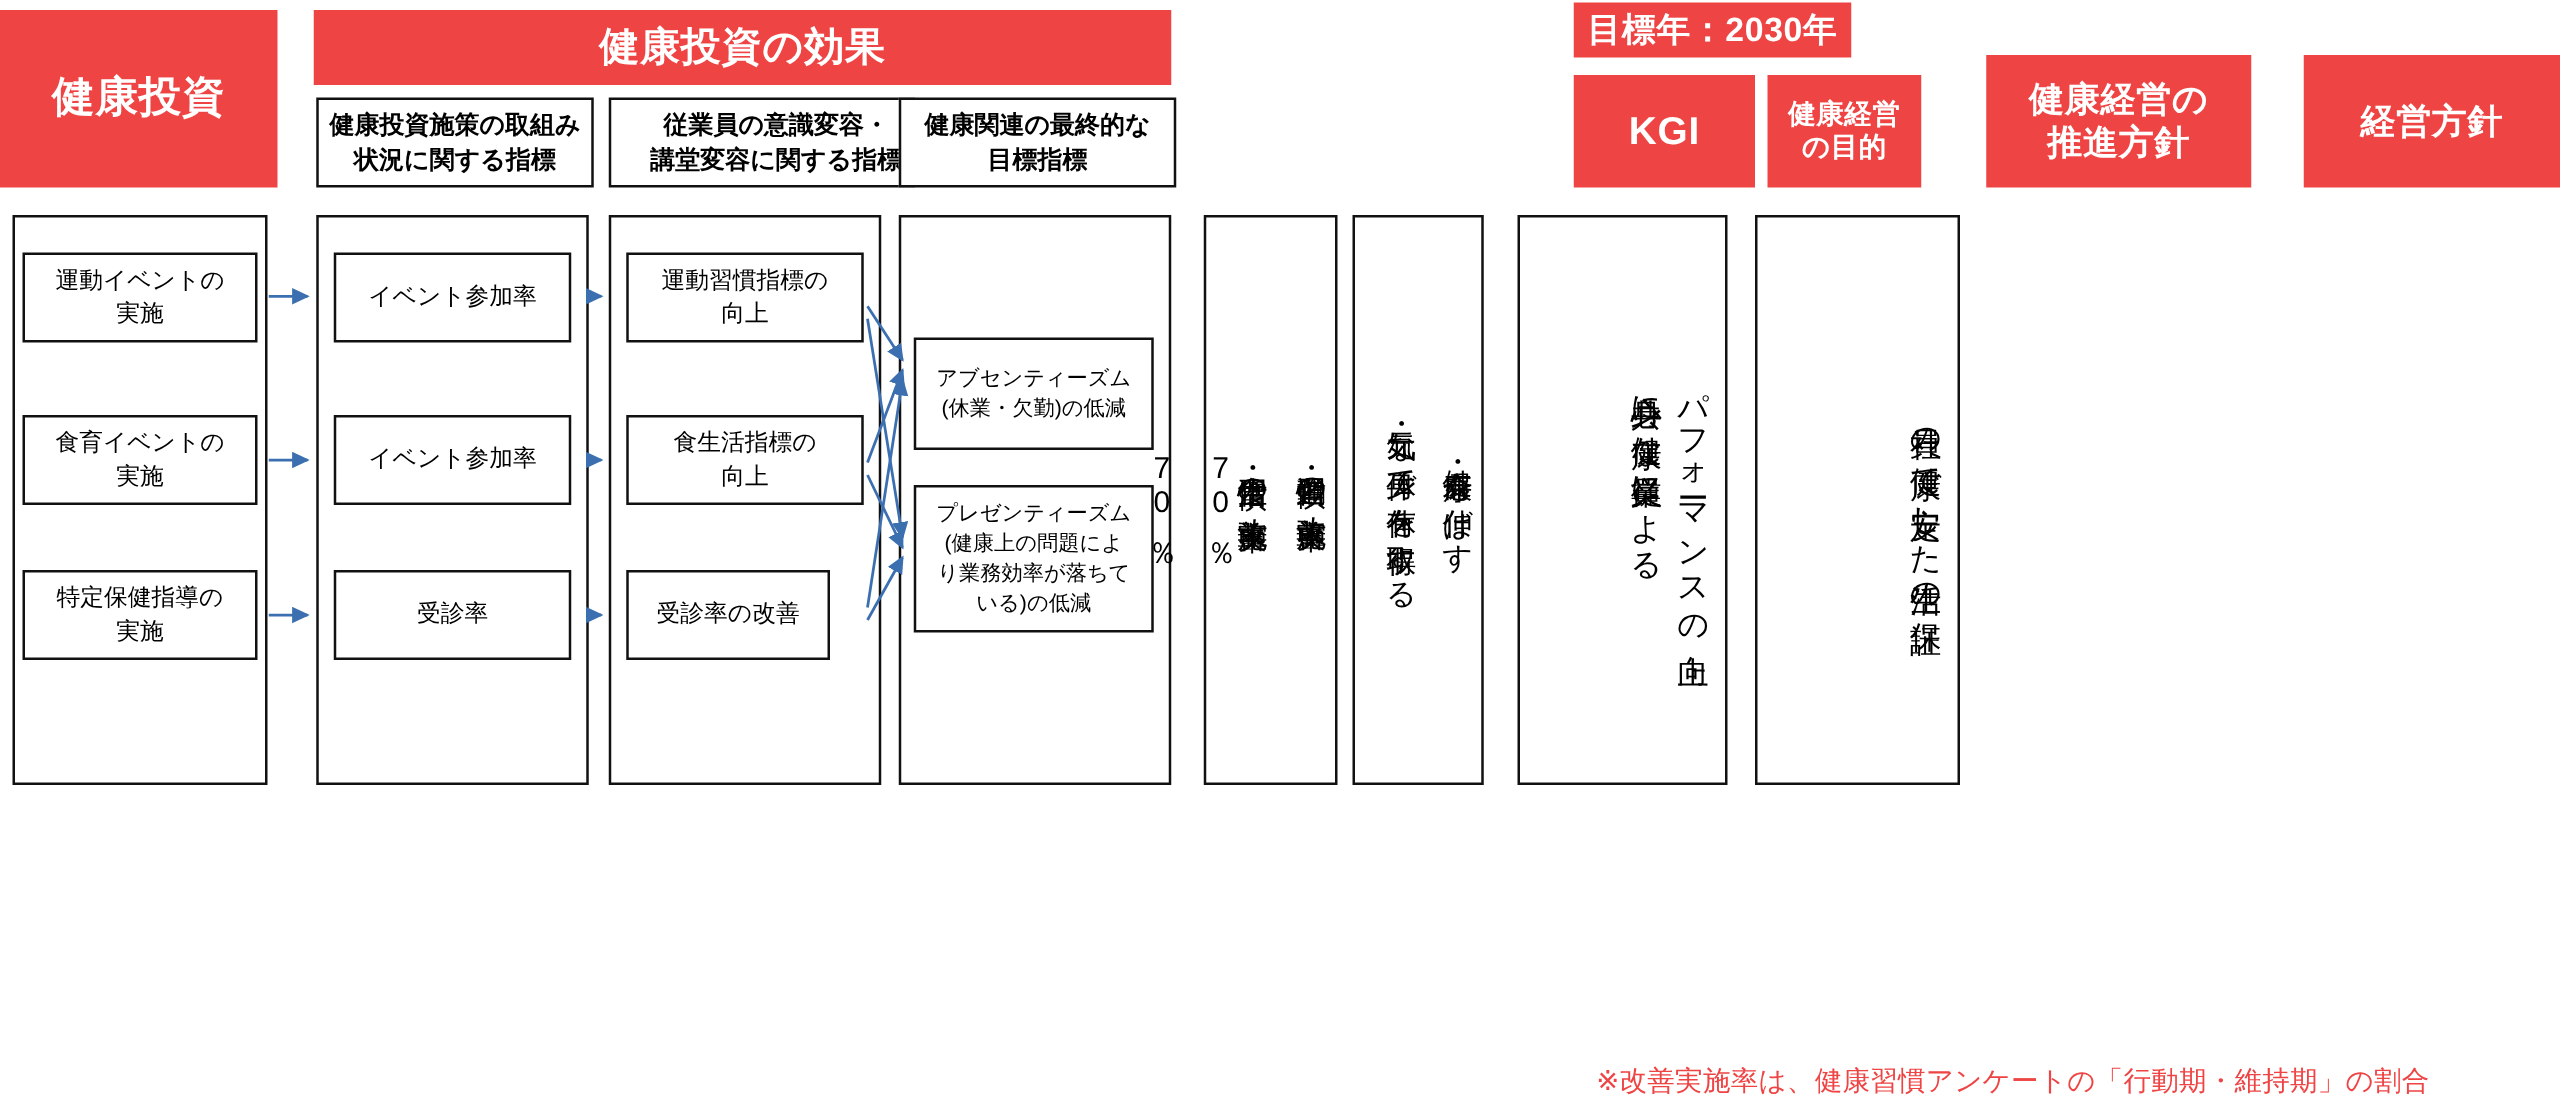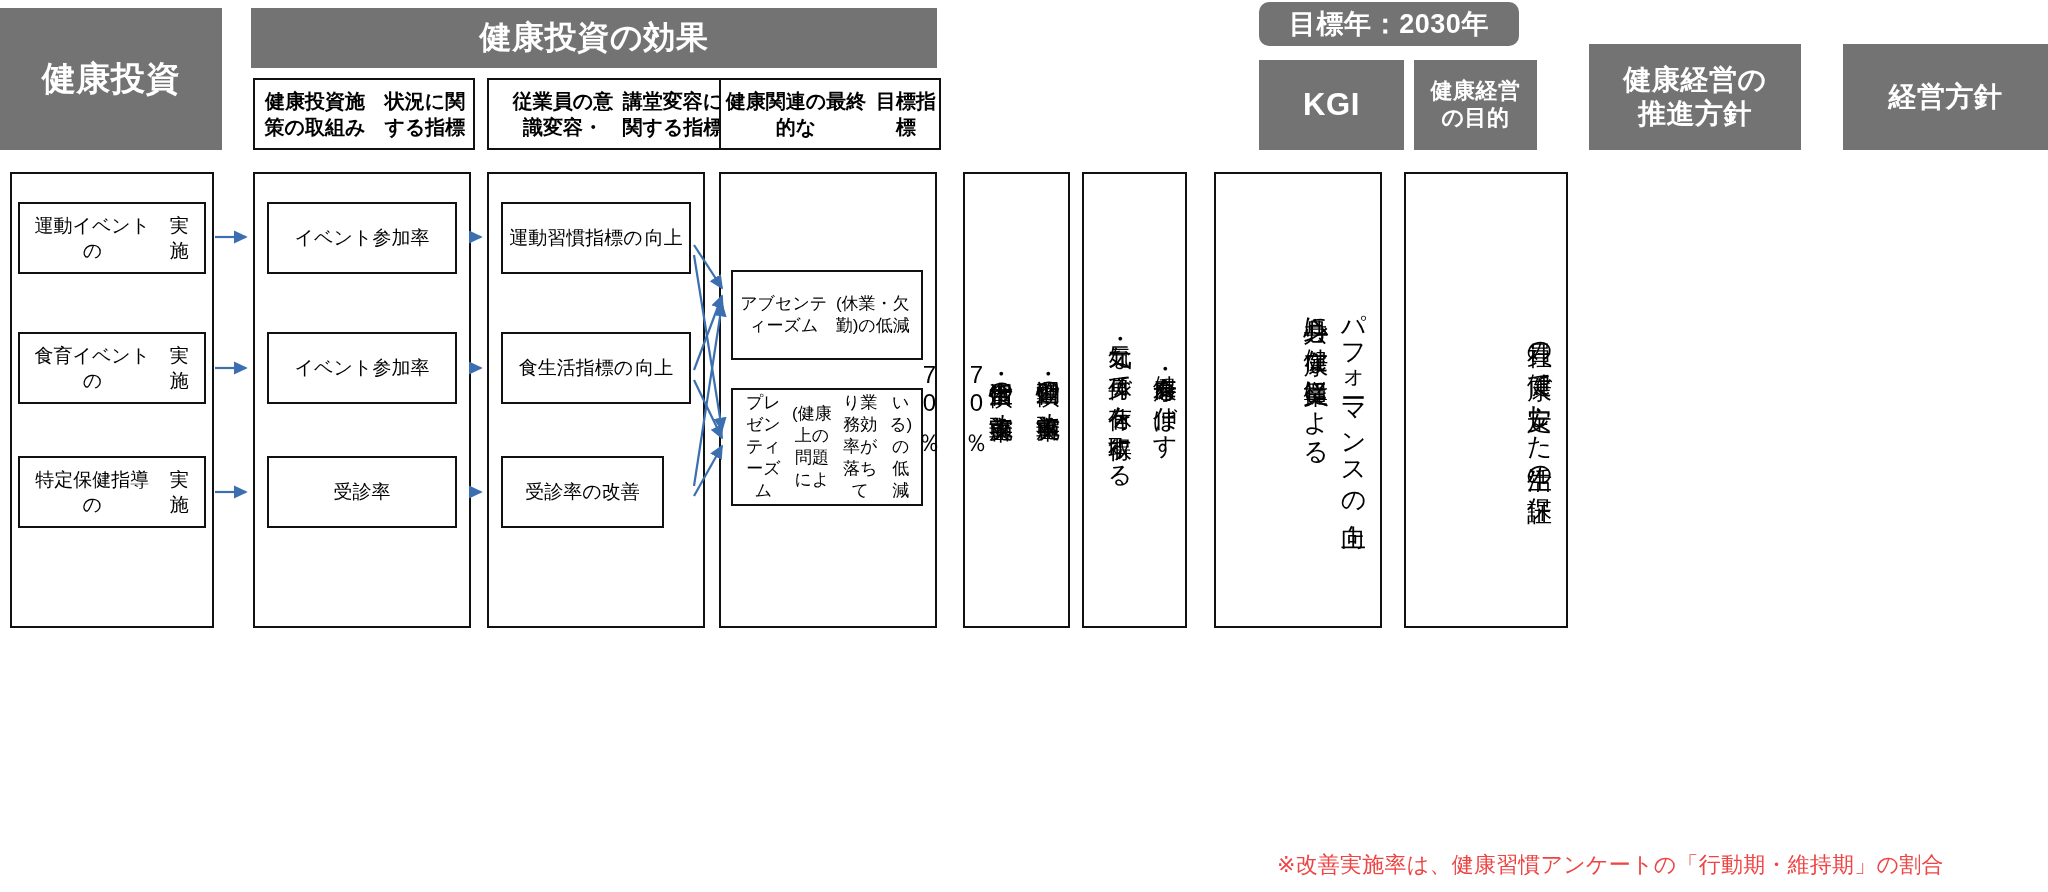--- a/index.html
+++ b/index.html
@@ -18,21 +18,21 @@
     position: relative;
     width: 2048px;
     height: 892px;
     background: #ffffff;
     overflow: hidden;
   }
 
   
   .navy-head {
     position: absolute;
-    background: #737373;
+    background: #ef4444;
     color: #ffffff;
     font-weight: bold;
     display: flex;
     align-items: center;
     justify-content: center;
     text-align: center;
     line-height: 1.22;
     letter-spacing: 0.02em;
   }
 
@@ -106,21 +106,21 @@
     position: absolute;
     left: 0;
     top: 0;
     width: 2048px;
     height: 892px;
     pointer-events: none;
   }
 
   .stack {
     display: flex;
-    flex-direction: row;
+    flex-direction: column;
     align-items: center;
     justify-content: flex-start;
     gap: 2px;
   }
 </style>
 </head>
 <body>
 
 <div id="canvas">
 
@@ -146,21 +146,21 @@
     </div>
   </div>
 
   <div class="sub-head" style="left:719px; top:78px; width:218px; height:68px;">
     <div class="stack">
       <span>健康関連の最終的な</span>
       <span>目標指標</span>
     </div>
   </div>
 
-  <div class="navy-head" style="left:1259px; top:2px; width:260px; height:44px; font-size:27px;border-radius:10px;">
+  <div class="navy-head" style="left:1259px; top:2px; width:222px; height:44px; font-size:27px;">
     <span>目標年：2030年</span>
   </div>
 
   <div class="navy-head" style="left:1259px; top:60px; width:145px; height:90px; font-size:31px;">
     <span>KGI</span>
   </div>
 
   <div class="navy-head" style="left:1414px; top:60px; width:123px; height:90px; font-size:22px; white-space:pre-line;">
     <span>健康経営
 の目的</span>

